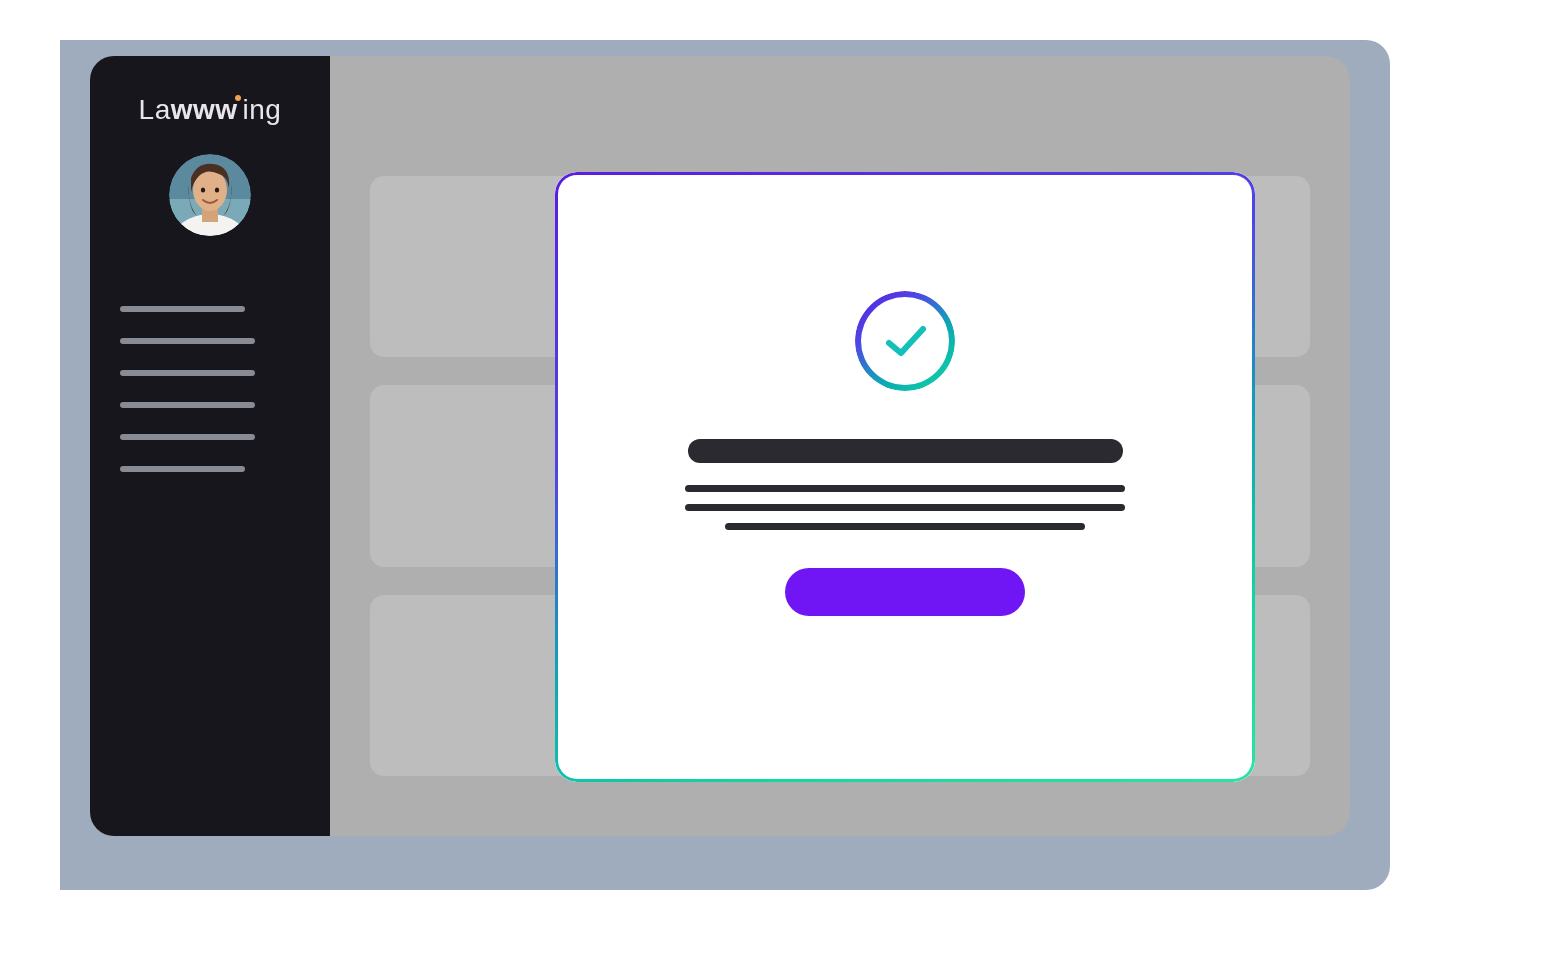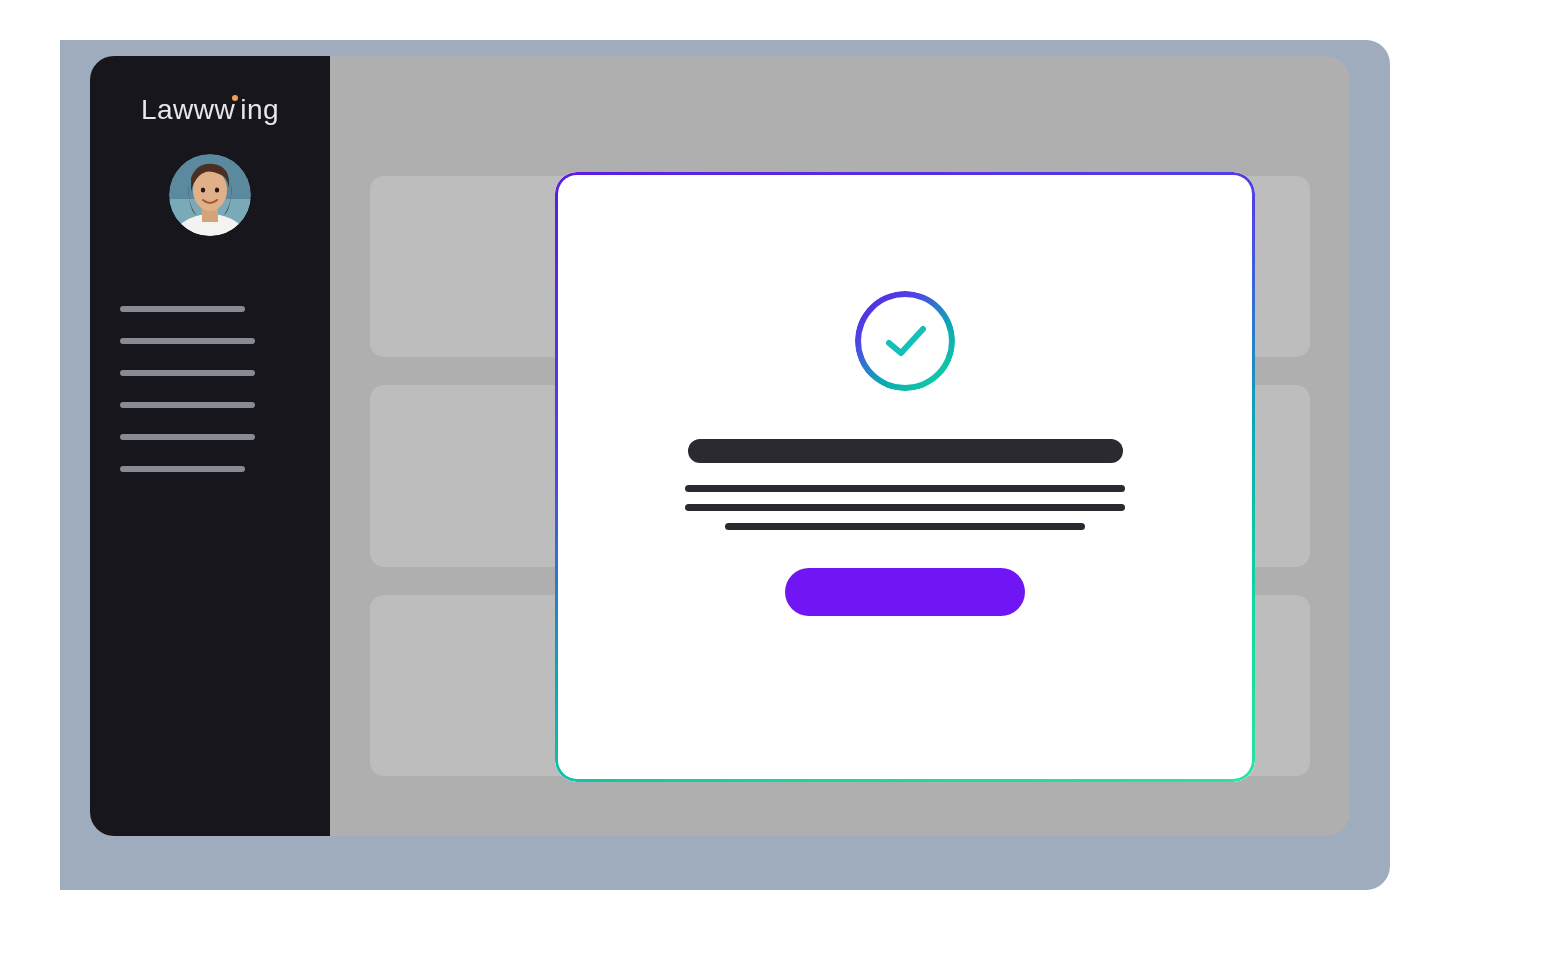--- a/index.html
+++ b/index.html
@@ -46,21 +46,21 @@
   flex-direction: column;
   align-items: center;
 }
 .logo {
   color: #e7e6ea;
   font-size: 28px;
   font-weight: 300;
   letter-spacing: 0.5px;
   margin-bottom: 28px;
 }
-.logo .bold { font-weight: 400; }
+.logo .bold { font-weight: 700; }
 .logo .dot {
   display: inline-block;
   width: 6px;
   height: 6px;
   background: #f0a050;
   border-radius: 50%;
   vertical-align: 18px;
   margin-left: -3px;
   margin-right: 2px;
 }

